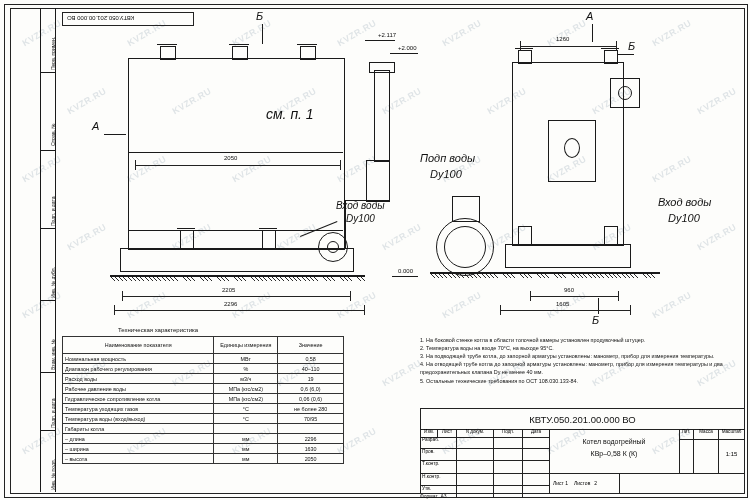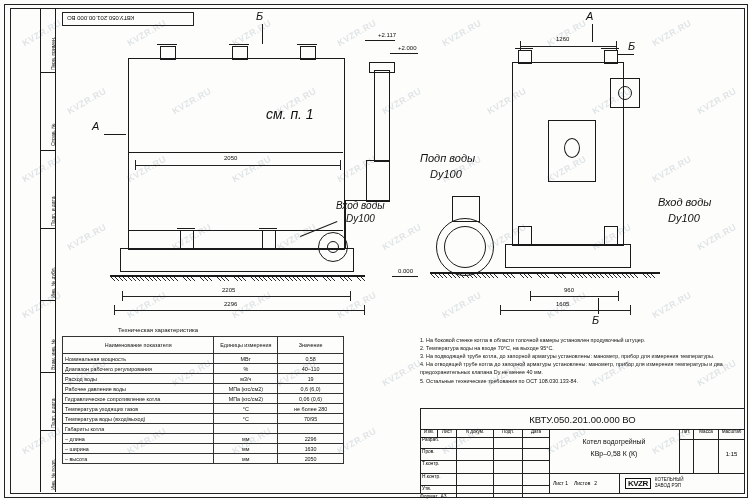--- a/index.html
+++ b/index.html
@@ -357,24 +357,17 @@
       <div style="width:24px;border-right:1px solid #222;"></div>
       <div style="flex:1;text-align:center;padding-top:12px;">1:15</div>
     </div>
 
     <div style="position:absolute;left:128px;top:64px;width:70px;height:20px;border-right:1px solid #222;font-size:5px;display:flex;align-items:center;">
       <span style="padding-left:4px;">Лист 1</span>
       <span style="padding-left:6px;">Листов</span>
       <span style="padding-left:4px;">2</span>
     </div>
 
-    <div style="position:absolute;left:198px;top:64px;width:125px;height:20px;display:flex;align-items:center;gap:4px;padding-left:6px;">
-      <span style="font-size:8px;font-weight:bold;color:#111;letter-spacing:-0.5px;border:1px solid #111;padding:0 2px;">KVZR</span>
-      <span style="display:flex;flex-direction:column;font-size:4.6px;line-height:1.25;color:#111;">
-        <span>КОТЕЛЬНЫЙ</span>
-        <span>ЗАВОД РЭП</span>
-      </span>
-    </div>
   </div>
 
   <div class="txt" style="left:420px;top:494px;font-size:5px;">Формат  А3</div>
 
 </div>
 
 </body></html>

